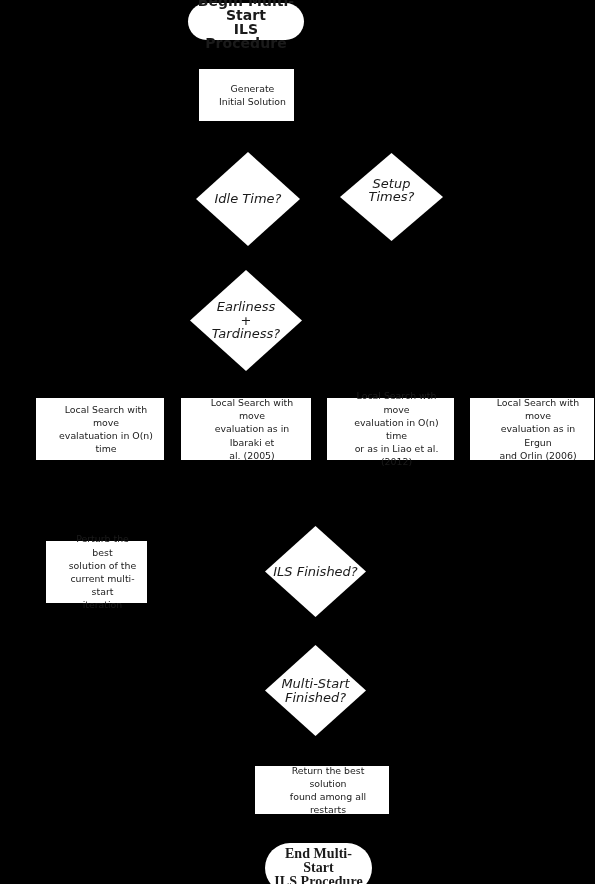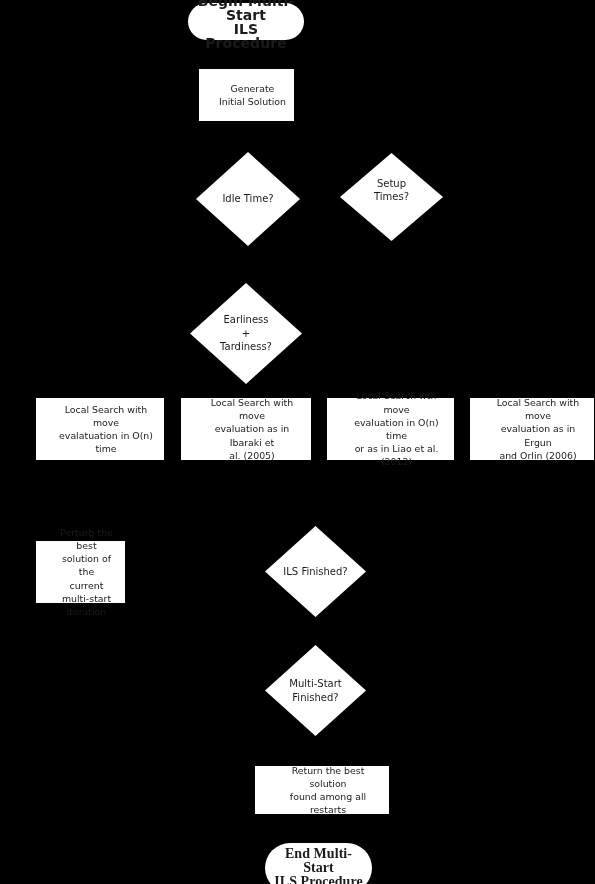--- a/index.html
+++ b/index.html
@@ -80,24 +80,25 @@
     width: 100%;
     height: 100%;
     background: #ffffff;
     -webkit-clip-path: polygon(50% 0%, 100% 50%, 50% 100%, 0% 50%);
     clip-path: polygon(50% 0%, 100% 50%, 50% 100%, 0% 50%);
   }
   .decision .label {
     position: relative;
     z-index: 2;
     color: #1b1b1b;
-    font-size: 10px;
+    font-size: 13px;
     line-height: 13.4px;
     white-space: pre-line;
     text-align: center;
+    font-style: italic;
   }
   .decision.shift-up .label {
     margin-bottom: 14px;
   }
 </style>
 </head>
 <body>
 
 <div id="flowchart">
 
@@ -115,21 +116,21 @@
     <span class="diamond-shape"></span>
     <span class="label">Idle Time?</span>
   </div>
 
   <div class="node decision shift-up" style="left:340px; top:153px; width:103px; height:88px;">
     <span class="diamond-shape"></span>
     <span class="label">Setup
 Times?</span>
   </div>
 
-  <div class="node decision" style="left:190px; top:283px; width:112px; height:101px;">
+  <div class="node decision" style="left:190px; top:270px; width:112px; height:101px;">
     <span class="diamond-shape"></span>
     <span class="label">Earliness
 +
 Tardiness?</span>
   </div>
 
   <div class="node process" style="left:36px; top:398px; width:128px; height:62px;">
     <span class="label">Local Search with move
 evalatuation in O(n)
 time</span>
@@ -146,21 +147,21 @@
 evaluation in O(n) time
 or as in Liao et al. (2012)</span>
   </div>
 
   <div class="node process" style="left:470px; top:398px; width:124px; height:62px;">
     <span class="label">Local Search with move
 evaluation as in Ergun
 and Orlin (2006)</span>
   </div>
 
-  <div class="node process" style="left:36px; top:541px; width:89px; height:62px;">
+  <div class="node process" style="left:46px; top:541px; width:101px; height:62px;">
     <span class="label">Perturb the best
 solution of the
 current multi-start
 iteration</span>
   </div>
 
   <div class="node decision" style="left:265px; top:526px; width:101px; height:91px;">
     <span class="diamond-shape"></span>
     <span class="label">ILS Finished?</span>
   </div>

